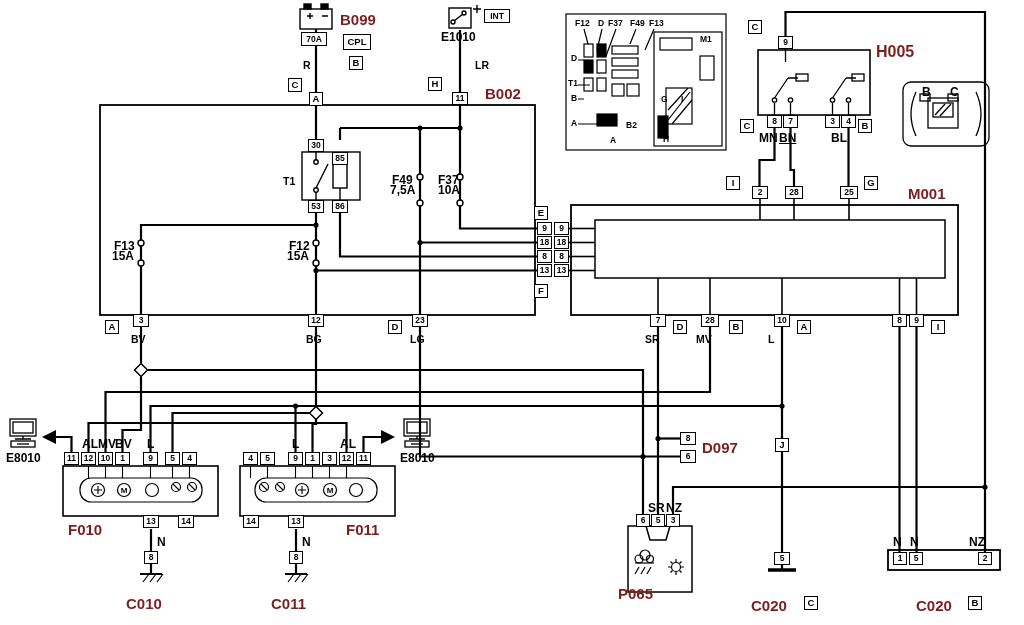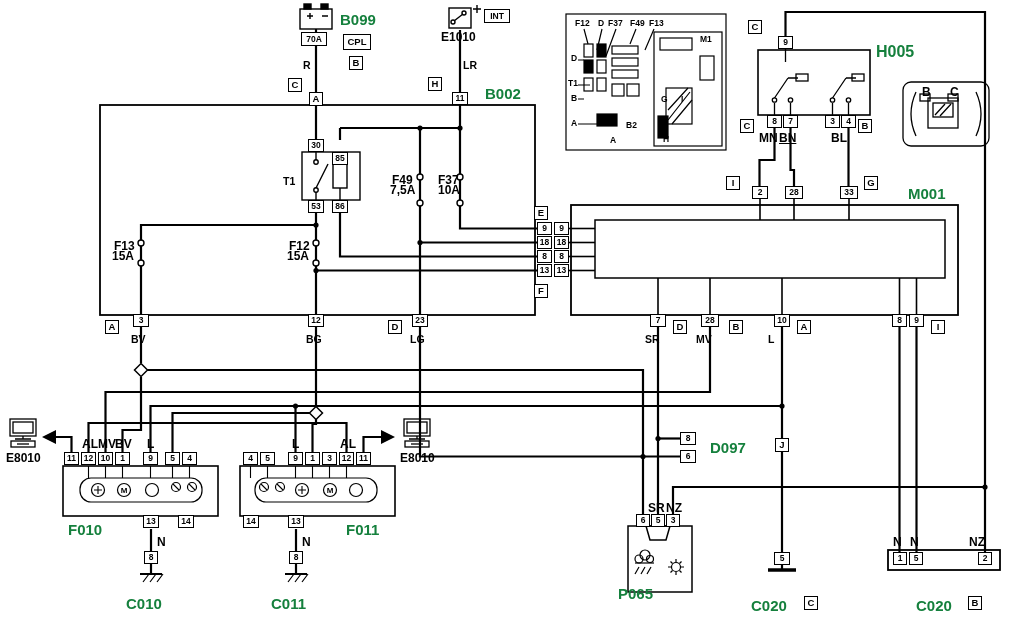--- a/index.html
+++ b/index.html
@@ -1,20 +1,20 @@
 <!DOCTYPE html>
 <html><head>
 <meta charset="utf-8">
 <style>
   html,body{margin:0;padding:0;background:#fff;}
   .stage{position:relative;width:1024px;height:625px;background:#fff;font-family:"Liberation Sans",sans-serif;overflow:hidden;}
   .stage svg{position:absolute;left:0;top:0;}
   .lbl{position:absolute;font:bold 10.5px "Liberation Sans",sans-serif;color:#000;white-space:nowrap;line-height:1;}
   .s9{font-size:12px;} .s8{font-size:8.5px;}
-  .comp{position:absolute;font:bold 15px "Liberation Sans",sans-serif;color:#15803d;white-space:nowrap;line-height:1;}
+  .comp{position:absolute;font:bold 15px "Liberation Sans",sans-serif;color:#7f1d1d;white-space:nowrap;line-height:1;}
   .comp.big{font-size:16px;}
   .pb{position:absolute;box-sizing:border-box;width:16px;height:13px;border:1.2px solid #000;background:#fff;
       font:bold 8.5px "Liberation Sans",sans-serif;display:flex;align-items:center;justify-content:center;line-height:1;}
   .cb{position:absolute;box-sizing:border-box;width:14px;height:14px;border:1.3px solid #000;background:#fff;
       font:bold 9.5px "Liberation Sans",sans-serif;display:flex;align-items:center;justify-content:center;line-height:1;}
   .w14{width:14px;}.w15{width:15px;}.w18{width:18px;}.w26{width:26px;height:14px;}.w28{width:28px;height:16px;font-size:9.5px;}
 </style>
 </head>
 <body>
 
@@ -300,21 +300,21 @@
 <div class="comp" style="left:340px;top:12px;">B099</div>
 <div class="pb w26" style="left:301px;top:32px;">70A</div>
 <div class="pb w28" style="left:343px;top:34px;">CPL</div>
 <div class="cb" style="left:349px;top:56px;">B</div>
 <div class="lbl" style="left:303px;top:60px;">R</div>
 <div class="cb" style="left:288px;top:78px;">C</div>
 <div class="cb" style="left:309px;top:92px;">A</div>
 
 <div class="lbl s9" style="left:441px;top:31px;">E1010</div>
 <div class="pb w26" style="left:484px;top:9px;">INT</div>
-<div class="lbl" style="left:463px;top:60px;">LR</div>
+<div class="lbl" style="left:463px;top:60px;padding-left:12px;">LR</div>
 <div class="cb" style="left:428px;top:77px;">H</div>
 <div class="pb" style="left:452px;top:92px;">11</div>
 
 <div class="comp" style="left:485px;top:86px;">B002</div>
 <div class="pb" style="left:308px;top:139px;">30</div>
 <div class="pb" style="left:332px;top:152px;">85</div>
 <div class="pb" style="left:308px;top:200px;">53</div>
 <div class="pb" style="left:332px;top:200px;">86</div>
 <div class="lbl" style="left:283px;top:176px;">T1</div>
 <div class="lbl s9" style="left:392px;top:174px;">F49</div>
@@ -364,21 +364,21 @@
 <div class="lbl s9" style="left:779px;top:132px;text-decoration:underline;">BN</div>
 <div class="lbl s9" style="left:831px;top:132px;">BL</div>
 
 <div class="lbl s9" style="left:922px;top:86px;">B</div>
 <div class="lbl s9" style="left:950px;top:86px;">C</div>
 
 <div class="comp" style="left:908px;top:186px;">M001</div>
 <div class="cb" style="left:726px;top:176px;">I</div>
 <div class="pb" style="left:752px;top:186px;">2</div>
 <div class="pb w18" style="left:785px;top:186px;">28</div>
-<div class="pb w18" style="left:840px;top:186px;">33</div>
+<div class="pb w18" style="left:840px;top:186px;">25</div>
 <div class="cb" style="left:864px;top:176px;">G</div>
 <div class="cb" style="left:534px;top:206px;">E</div>
 <div class="pb w15" style="left:537px;top:222px;">9</div>
 <div class="pb w15" style="left:554px;top:222px;">9</div>
 <div class="pb w15" style="left:537px;top:236px;">18</div>
 <div class="pb w15" style="left:554px;top:236px;">18</div>
 <div class="pb w15" style="left:537px;top:250px;">8</div>
 <div class="pb w15" style="left:554px;top:250px;">8</div>
 <div class="pb w15" style="left:537px;top:264px;">13</div>
 <div class="pb w15" style="left:554px;top:264px;">13</div>
@@ -391,21 +391,21 @@
 <div class="cb" style="left:797px;top:320px;">A</div>
 <div class="pb w15" style="left:892px;top:314px;">8</div>
 <div class="pb w15" style="left:909px;top:314px;">9</div>
 <div class="cb" style="left:931px;top:320px;">I</div>
 <div class="lbl" style="left:645px;top:334px;">SR</div>
 <div class="lbl" style="left:696px;top:334px;">MV</div>
 <div class="lbl" style="left:768px;top:334px;">L</div>
 
 <div class="pb" style="left:680px;top:432px;">8</div>
 <div class="pb" style="left:680px;top:450px;">6</div>
-<div class="comp" style="left:702px;top:440px;margin-left:8px;">D097</div>
+<div class="comp" style="left:702px;top:440px;">D097</div>
 <div class="cb" style="left:775px;top:438px;">J</div>
 
 <div class="pb w14" style="left:636px;top:514px;">6</div>
 <div class="pb w14" style="left:651px;top:514px;">5</div>
 <div class="pb w14" style="left:666px;top:514px;">3</div>
 <div class="lbl s9" style="left:648px;top:502px;">SR</div>
 <div class="lbl s9" style="left:666px;top:502px;">NZ</div>
 <div class="comp" style="left:618px;top:586px;">P065</div>
 
 <div class="pb" style="left:774px;top:552px;">5</div>

